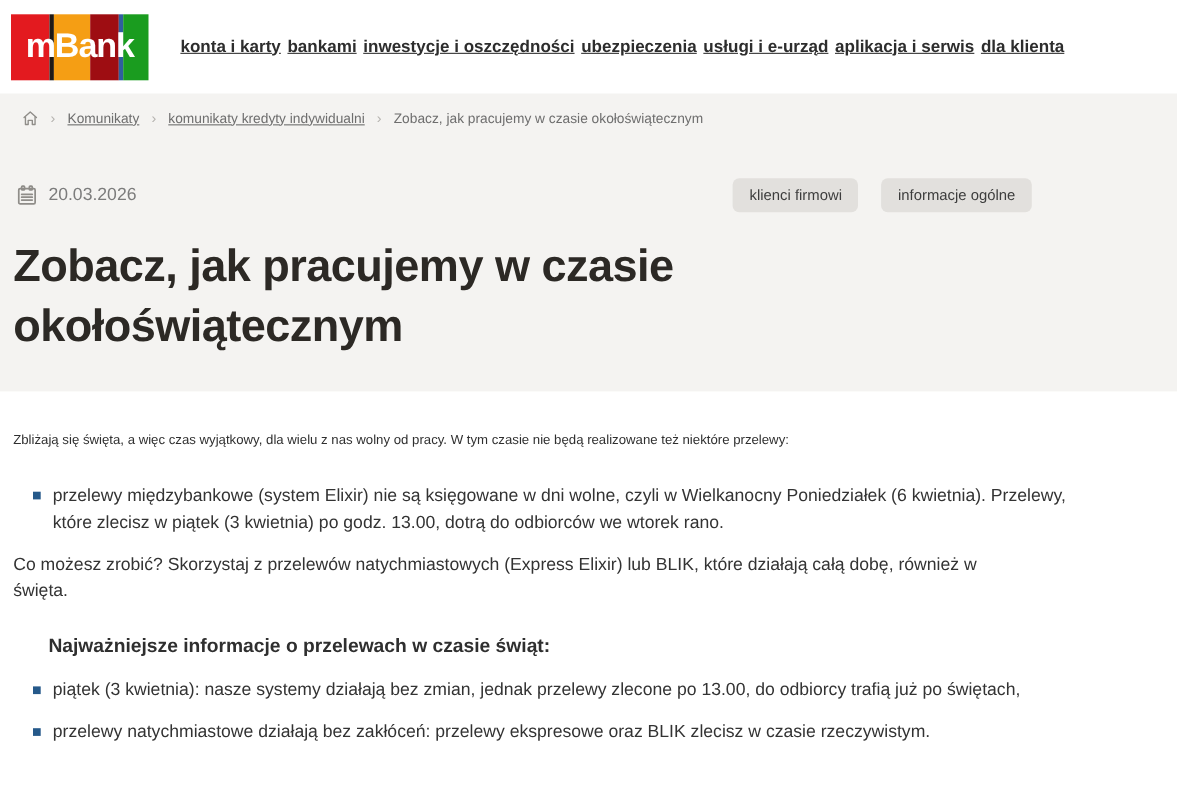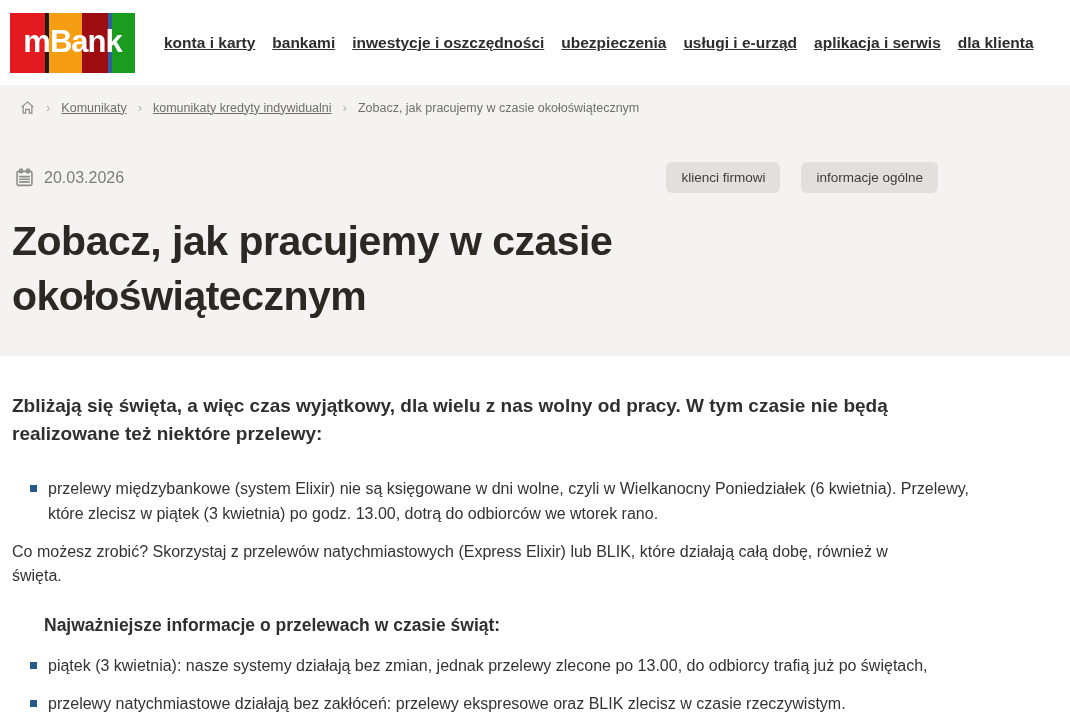--- a/index.html
+++ b/index.html
@@ -35,21 +35,21 @@
   .s5 { flex:4;  background:#2f5f9e; }
   .s6 { flex:23; background:#1a9c1f; }
   .logo-text {
     position:absolute; inset:0;
     display:flex; align-items:center; justify-content:center;
     color:#fff; font-weight:700; font-size:31px; letter-spacing:-1px;
     padding-bottom:2px;
   }
   .nav {
     display:flex;
-    gap:17px;
+    gap:6px;
     margin-left:29px;
     font-size:15.5px;
     font-weight:700;
     color:#2d2d2d;
     white-space:nowrap;
   }
   .nav .nav-item { cursor:pointer; }
 
   
   .head-section {
@@ -101,22 +101,22 @@
     color:#2c2925;
     max-width:800px;
   }
 
   
   .article-body {
     background:#ffffff;
     padding:36px 12px 0 12px;
   }
   .intro {
-    font-size:19px;
-    font-weight:700;
+    font-size:12px;
+    font-weight:400;
     line-height:1.45;
     color:#2f2f2f;
     max-width:930px;
   }
   ul.bullets {
     list-style:none;
     margin-top:30px;
   }
   ul.bullets li {
     position:relative;

